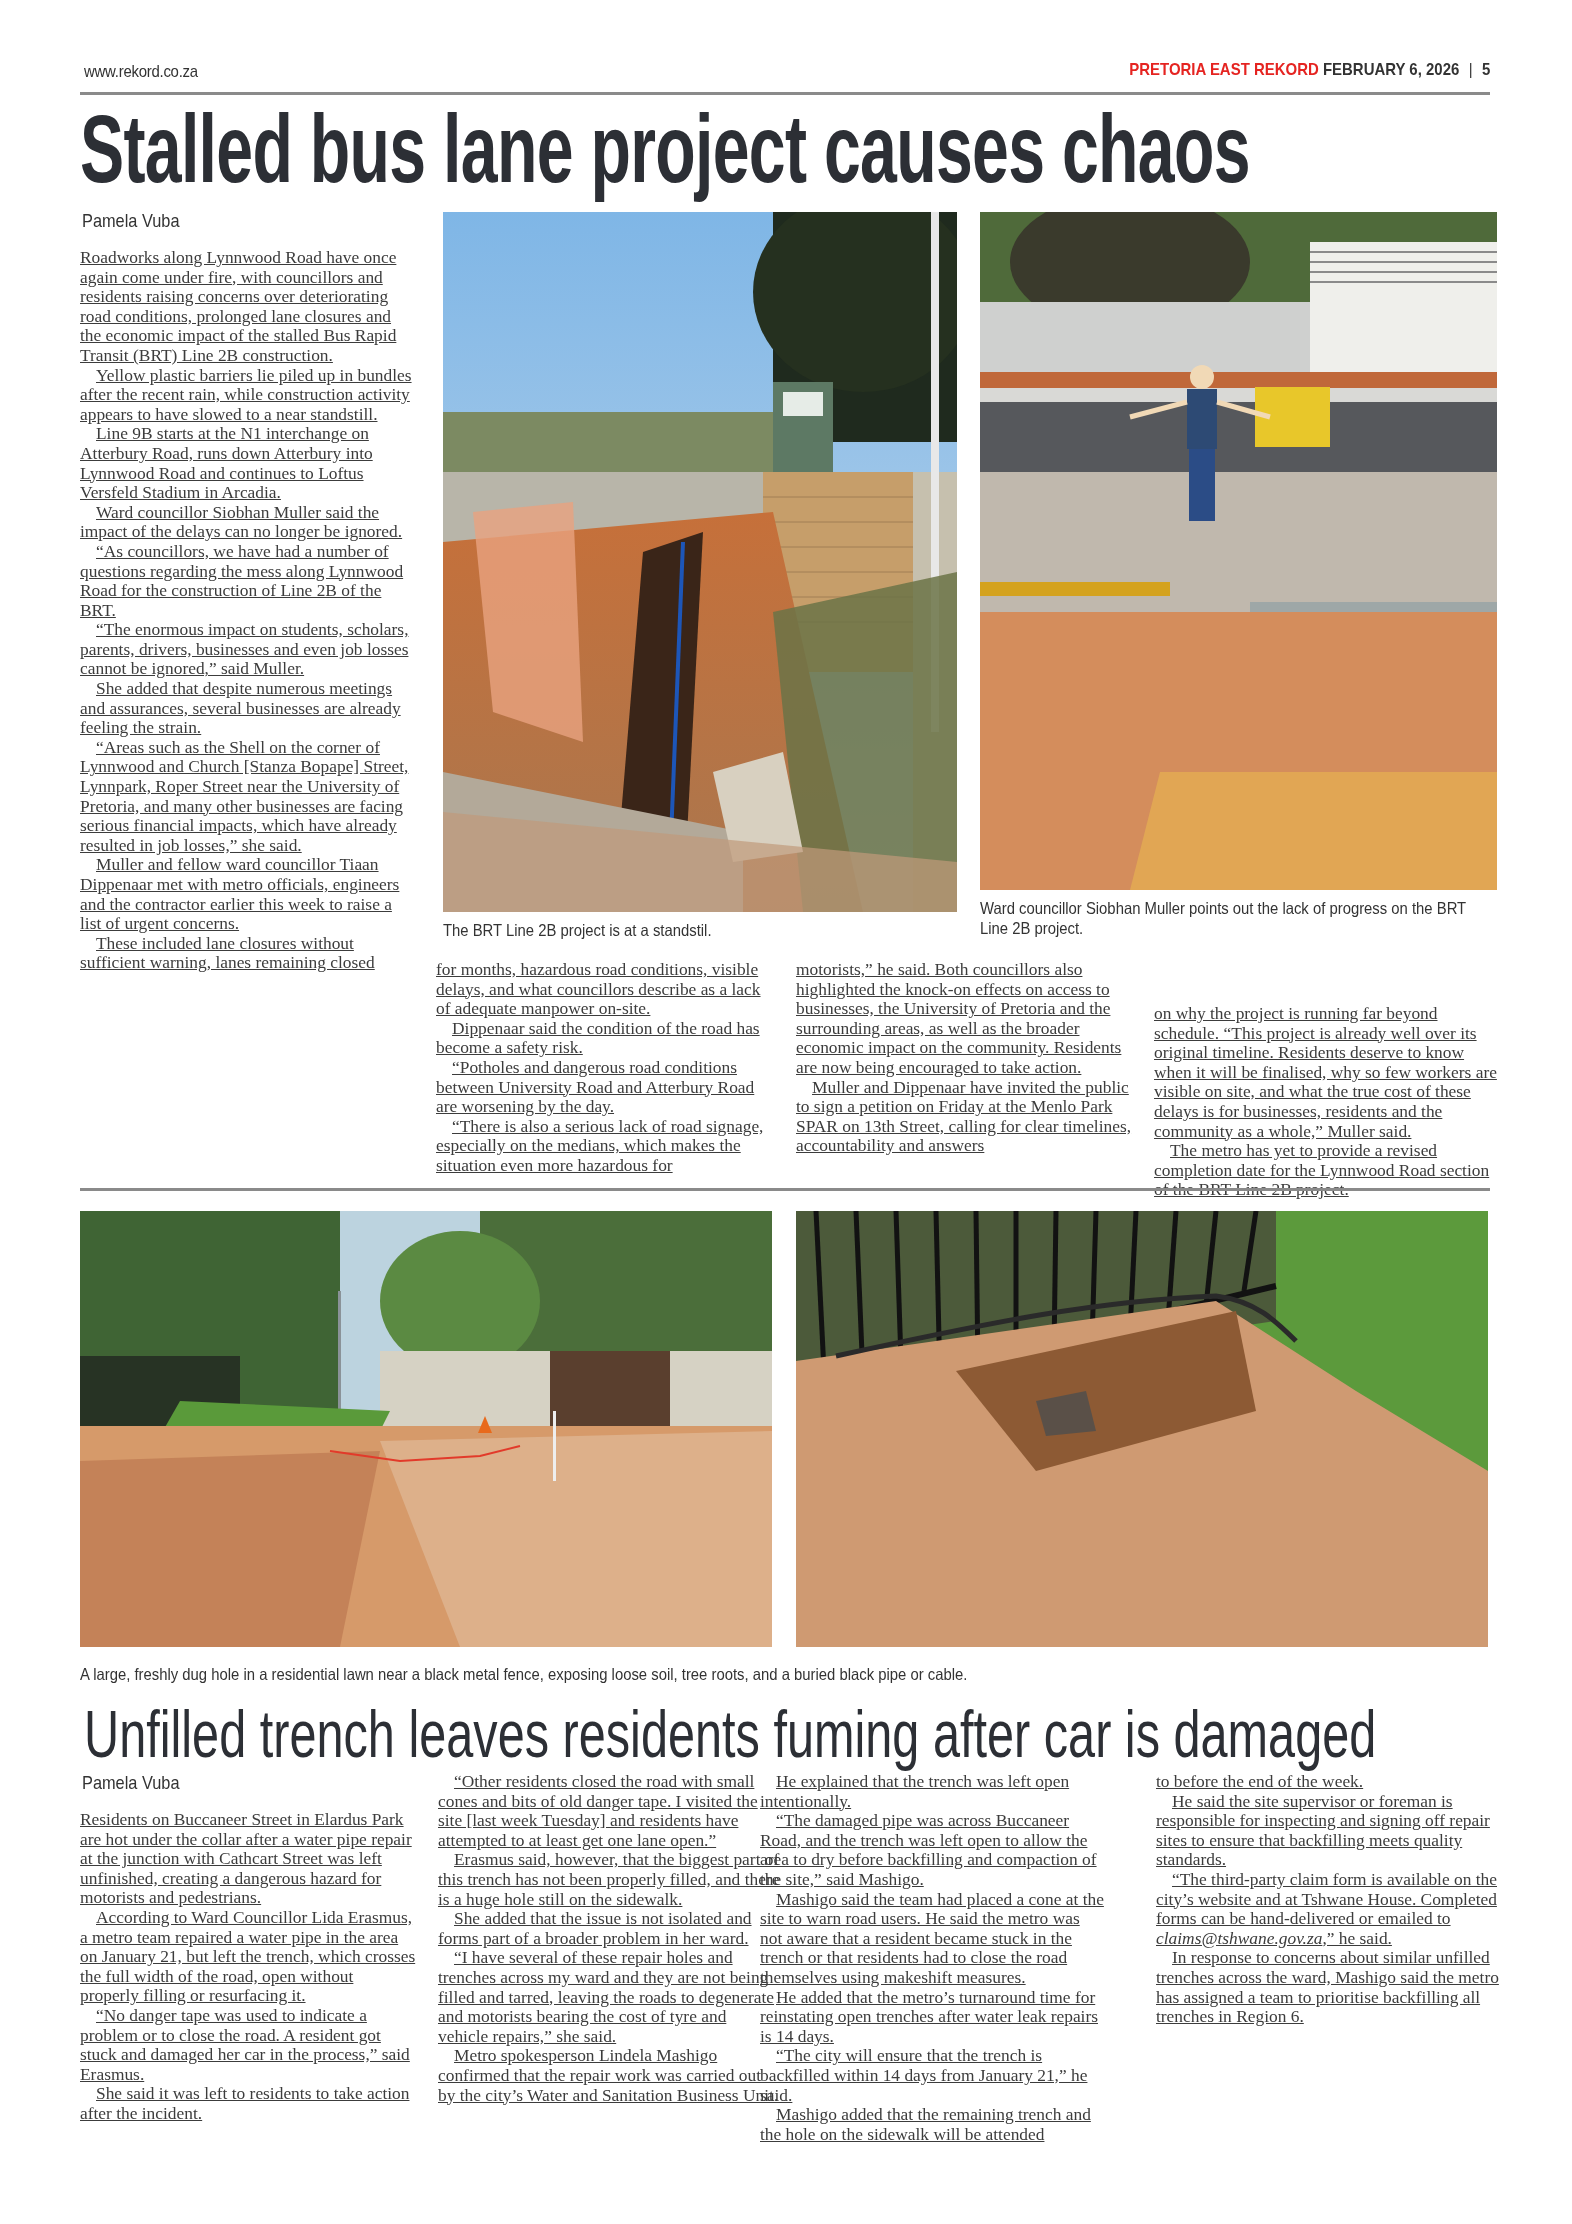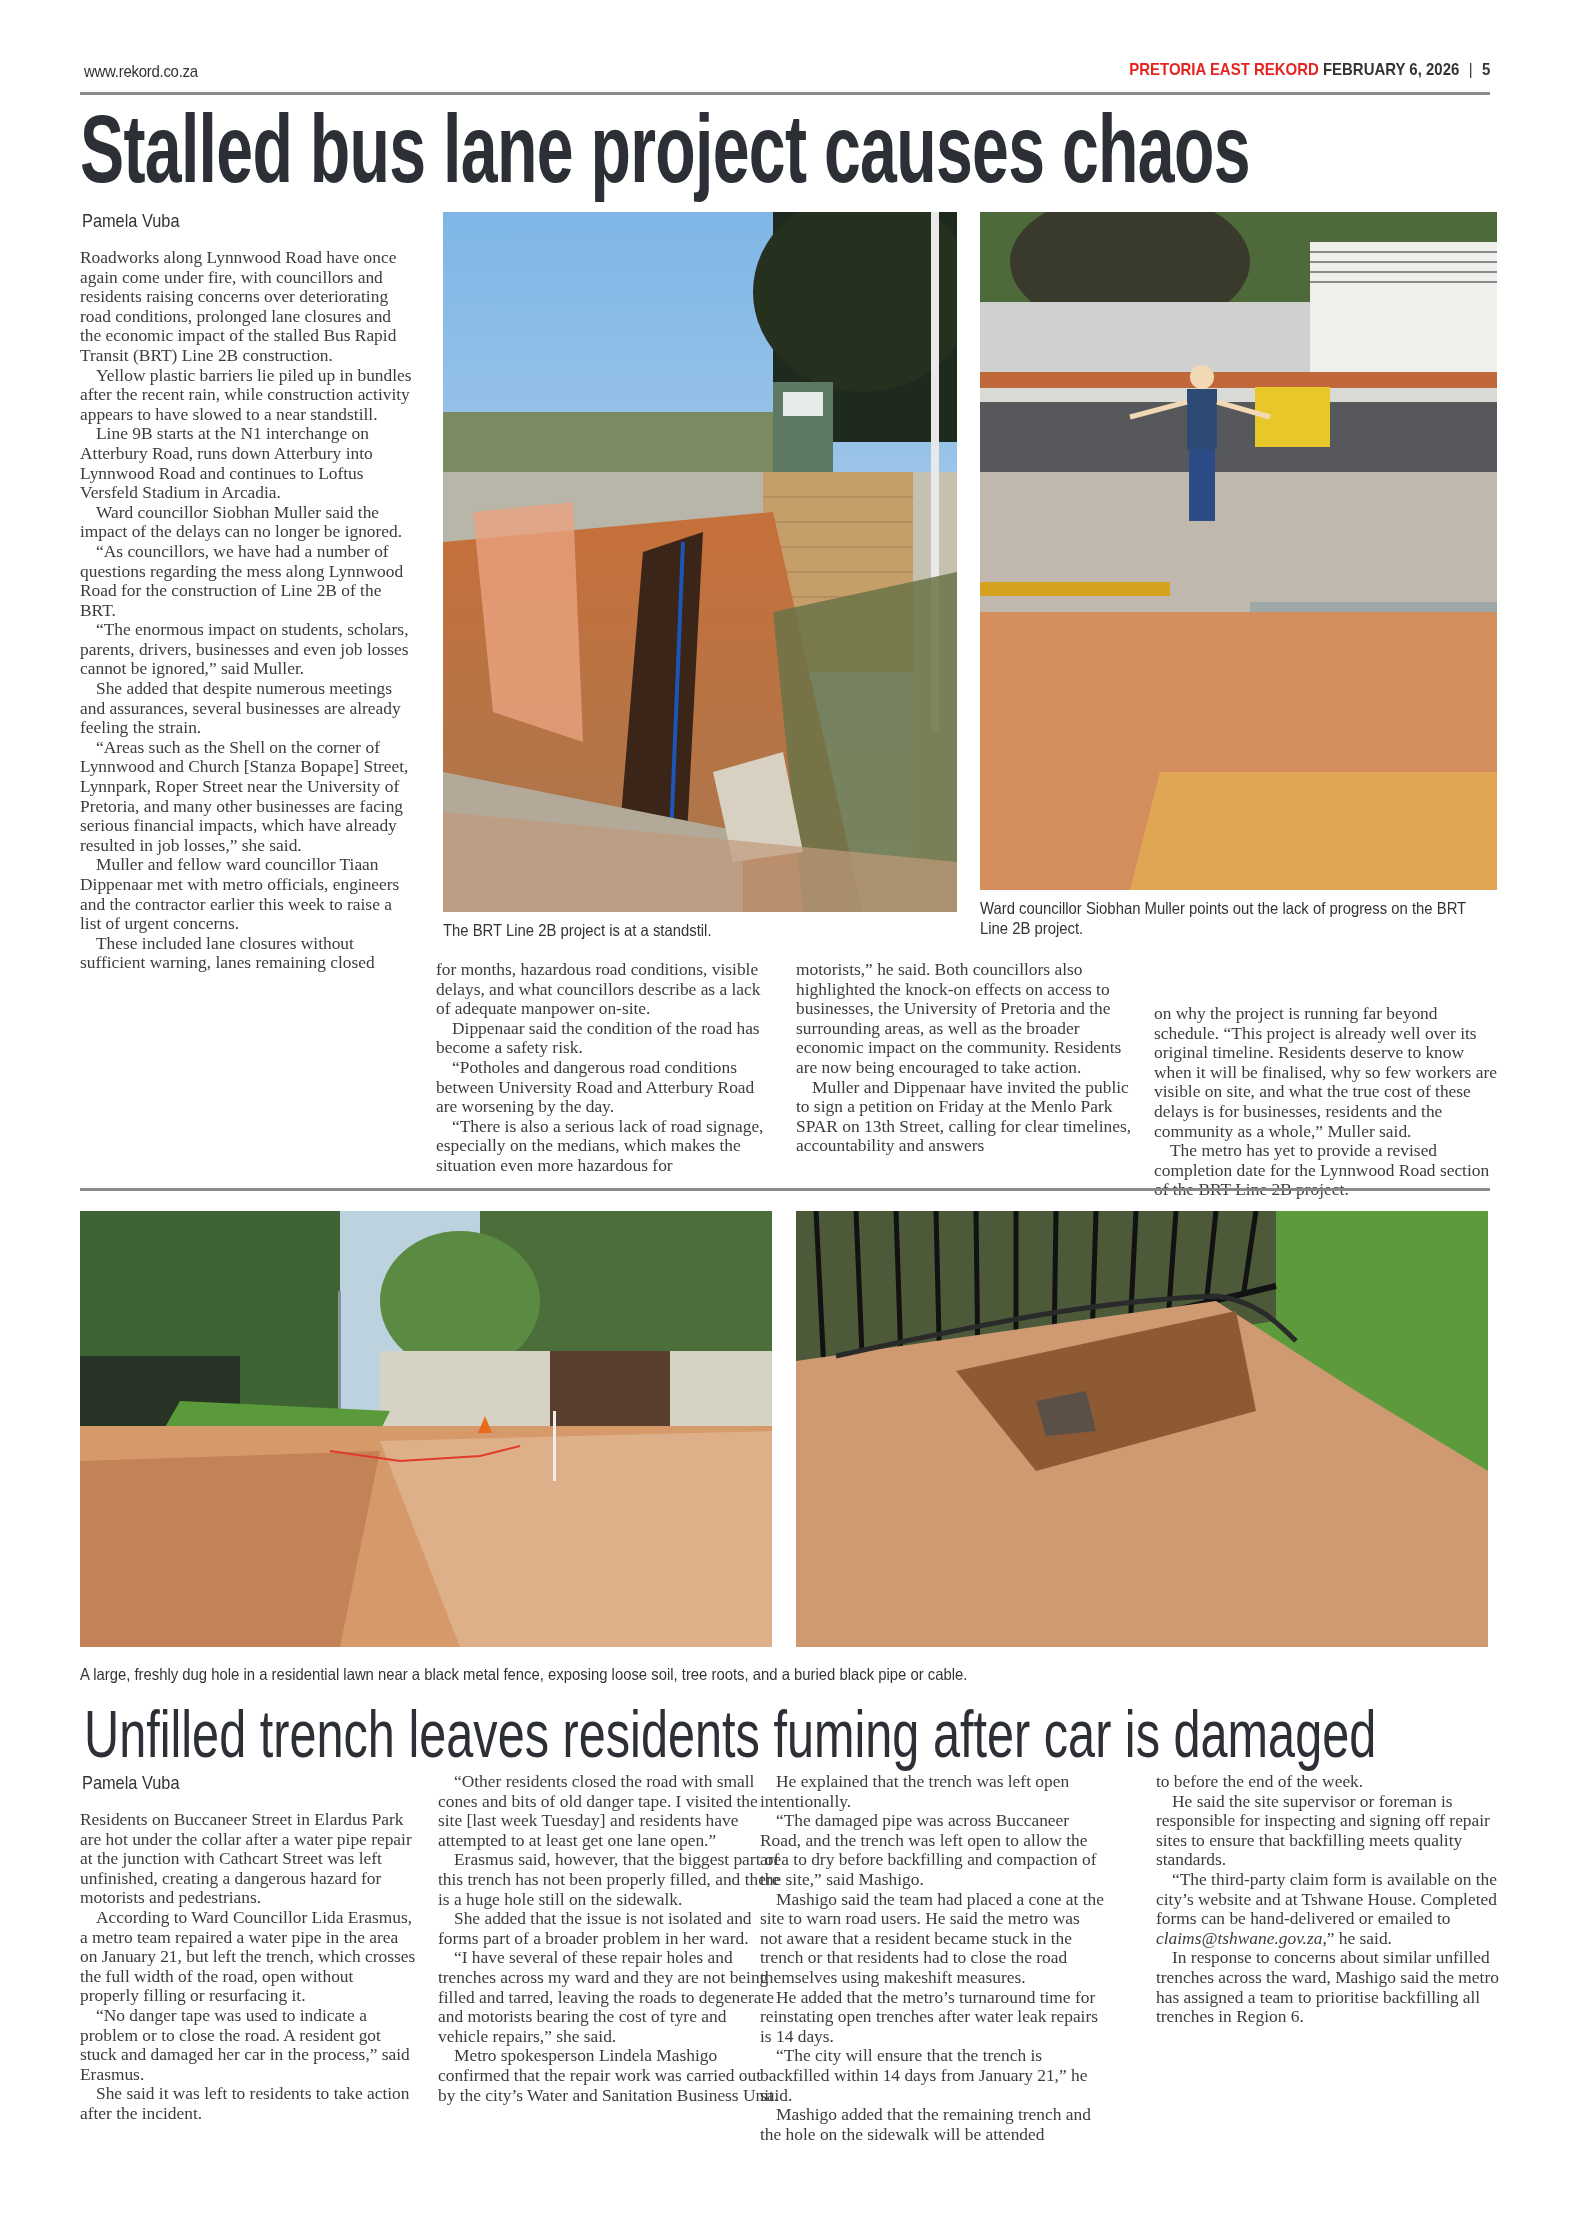--- a/index.html
+++ b/index.html
@@ -7,21 +7,21 @@
   .abs { position:absolute; }
   .sans { font-family:"Liberation Sans", "DejaVu Sans", sans-serif; }
   .serif { font-family:"Liberation Serif", "DejaVu Serif", serif; }
   .site-url { left:84px; top:62px; font-size:17px; color:#333; letter-spacing:-0.3px; transform:scaleX(0.88); transform-origin:left; }
   .masthead { right:82px; top:60px; font-size:17px; font-weight:bold; color:#333; transform:scaleX(0.88); transform-origin:right; white-space:nowrap; }
   .masthead .paper { color:#e52421; }
   .masthead .sep { font-weight:normal; margin:0 6px; }
   .rule { left:80px; width:1410px; height:3px; background:#8a8a8a; }
   .headline1 { left:80px; top:100px; font-size:92px; font-weight:bold; color:#2c2f35; letter-spacing:-1px; transform:scaleX(0.72) scaleY(1.05); transform-origin:left top; white-space:nowrap; line-height:1; }
   .byline { font-size:19px; color:#333; transform:scaleX(0.86); transform-origin:left; white-space:nowrap; }
-  .col { font-size:17.4px; line-height:19.6px; color:#3c3c3c; text-align:left; }
+  .col { font-size:17.4px; line-height:19.6px; color:#3c3c3c; text-align:left;text-decoration:underline; }
   .col p { margin:0; text-indent:16px; }
   .col p.first { text-indent:0; }
   .photo { overflow:hidden; }
   .caption { font-size:16.5px; color:#333; line-height:20px; transform:scaleX(0.9); transform-origin:left top; }
   .headline2 { left:84px; top:1700px; font-size:64px; color:#2c2f35; transform:scaleX(0.76) scaleY(1.05); transform-origin:left top; white-space:nowrap; line-height:1; }
   em { font-style:italic; }
 </style>
 </head>
 <body>
 

